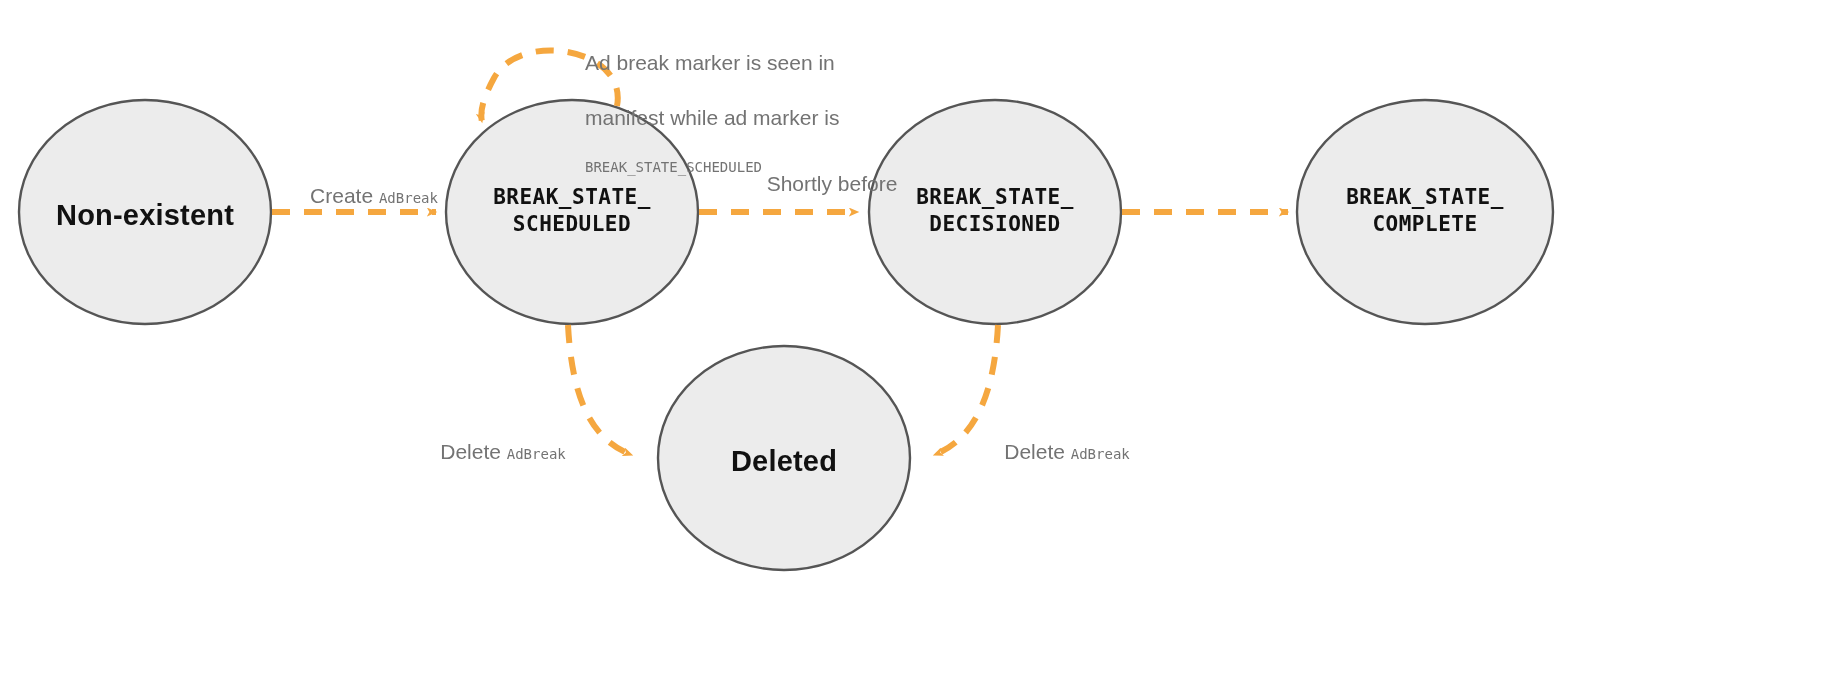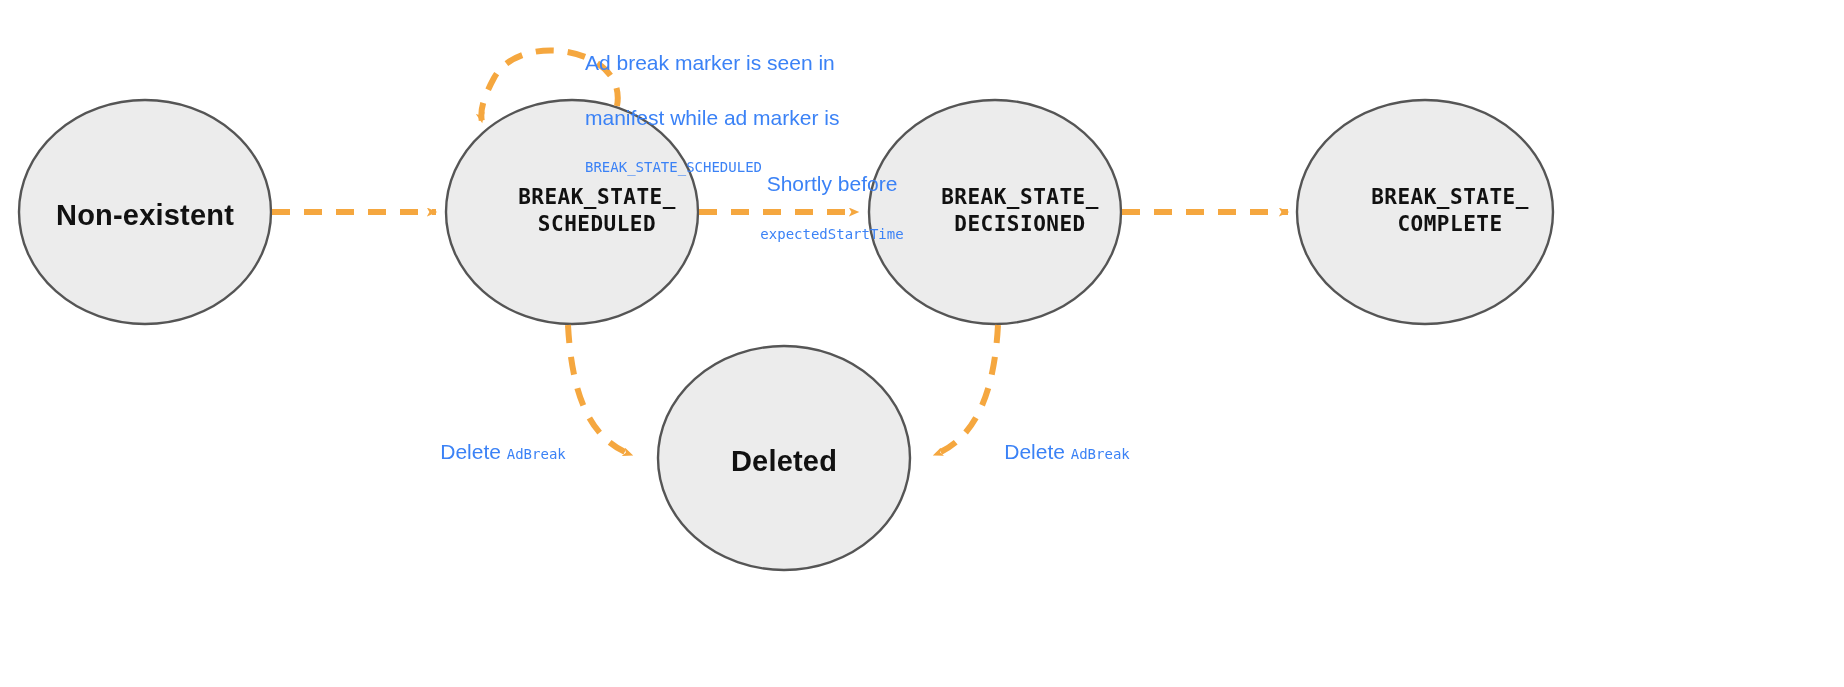--- a/index.html
+++ b/index.html
@@ -18,31 +18,30 @@
     font-weight:bold;
     color:#111111;
     pointer-events:none;
     line-height:1.30;
     white-space:pre-line;
   }
   .node-label.mono{
     font-family:"DejaVu Sans Mono","Liberation Mono",monospace;
     font-size:21px;
     letter-spacing:0.5px;
-    margin-left:25px;
   }
   .node-label.sans{
     font-family:"Liberation Sans", sans-serif;
     font-size:29px;
     letter-spacing:0.2px;
   }
 
   .edge-label{
     position:absolute;
-    color:#3b82f6;
+    color:#737373;
     font-size:21px;
     line-height:1.30;
     white-space:pre-line;
     pointer-events:none;
   }
   .edge-label .mono{
     font-family:"DejaVu Sans Mono","Liberation Mono",monospace;
     font-size:14px;
   }
   .edge-label .sans{
@@ -94,30 +93,32 @@
 SCHEDULED</div>
 
   <div class="node-label mono" style="left:870px;top:184px;width:250px;">BREAK_STATE_
 DECISIONED</div>
 
   <div class="node-label mono" style="left:1298px;top:184px;width:254px;">BREAK_STATE_
 COMPLETE</div>
 
   <div class="node-label sans" style="left:659px;top:443px;width:250px;">Deleted</div>
 
+  <div class="edge-label el-center" style="left:290px;top:155px;width:168px;">
+    <span class="sans">Create </span><span class="mono">AdBreak</span>
+  </div>
 
   <div class="edge-label el-left" style="left:585px;top:22px;width:310px;">
     <div class="sans">Ad break marker is seen in</div>
     <div class="sans">manifest while ad marker is</div>
     <div class="mono">BREAK_STATE_SCHEDULED</div>
   </div>
 
   <div class="edge-label el-center" style="left:734px;top:143px;width:196px;">
     <div class="sans">Shortly before</div>
-    <div class="mono">expectedStartTime</div>
   </div>
 
 
   <div class="edge-label el-center" style="left:428px;top:411px;width:150px;">
     <span class="sans">Delete </span><span class="mono">AdBreak</span>
   </div>
 
   <div class="edge-label el-center" style="left:992px;top:411px;width:150px;">
     <span class="sans">Delete </span><span class="mono">AdBreak</span>
   </div>

